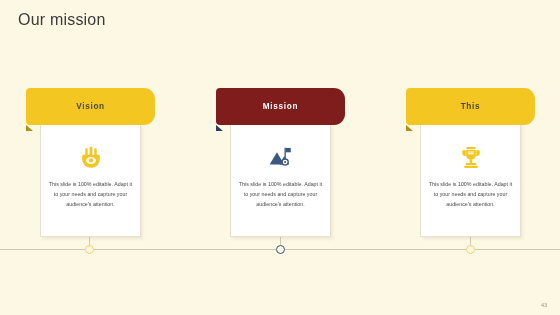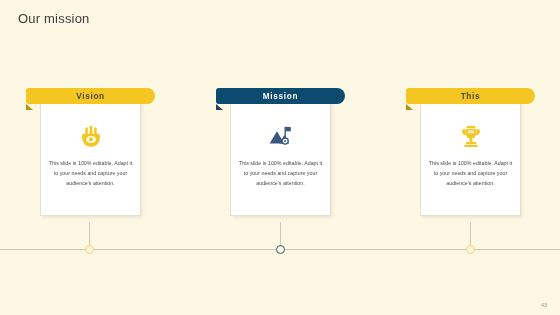--- a/index.html
+++ b/index.html
@@ -13,21 +13,21 @@
     font-family: "Liberation Sans", sans-serif;
     overflow: hidden;
     position: relative;
   }
 
   
   #page-title {
     position: absolute;
     left: 18px;
     top: 11px;
-    font-size: 13px;
+    font-size: 16px;
     color: #3B3B3B;
     letter-spacing: 0.2px;
     font-weight: 400;
   }
 
   
   #timeline-axis {
     position: absolute;
     left: 0;
     top: 249px;
@@ -59,21 +59,21 @@
   
   .card-group {
     position: absolute;
     top: 88px;
     width: 135px;
   }
 
   
   .ribbon {
     position: relative;
-    height: 16px;
+    height: 37px;
     border-radius: 4px 11px 11px 4px;
     display: flex;
     align-items: center;
     justify-content: center;
     z-index: 3;
     width: 129px;
     margin-left: 3px;
   }
   .ribbon-label {
     font-size: 8.2px;
@@ -90,21 +90,21 @@
     border-width: 6px 0 0 7px;
     z-index: 1;
   }
 
   .ribbon-yellow { background: #F3C622; }
   .ribbon-yellow .ribbon-label { color: #4A4A3A; }
   .ribbon-yellow .ribbon-fold {
     border-color: transparent transparent transparent #B38F12;
   }
 
-  .ribbon-navy { background: #0c4a6e; }
+  .ribbon-navy { background: #7f1d1d; }
   .ribbon-navy .ribbon-label { color: #FFFFFF; }
   .ribbon-navy .ribbon-fold {
     border-color: transparent transparent transparent #2B3F5C;
   }
 
   
   .card-body {
     position: relative;
     margin: -2px auto 0 auto;
     width: 101px;

